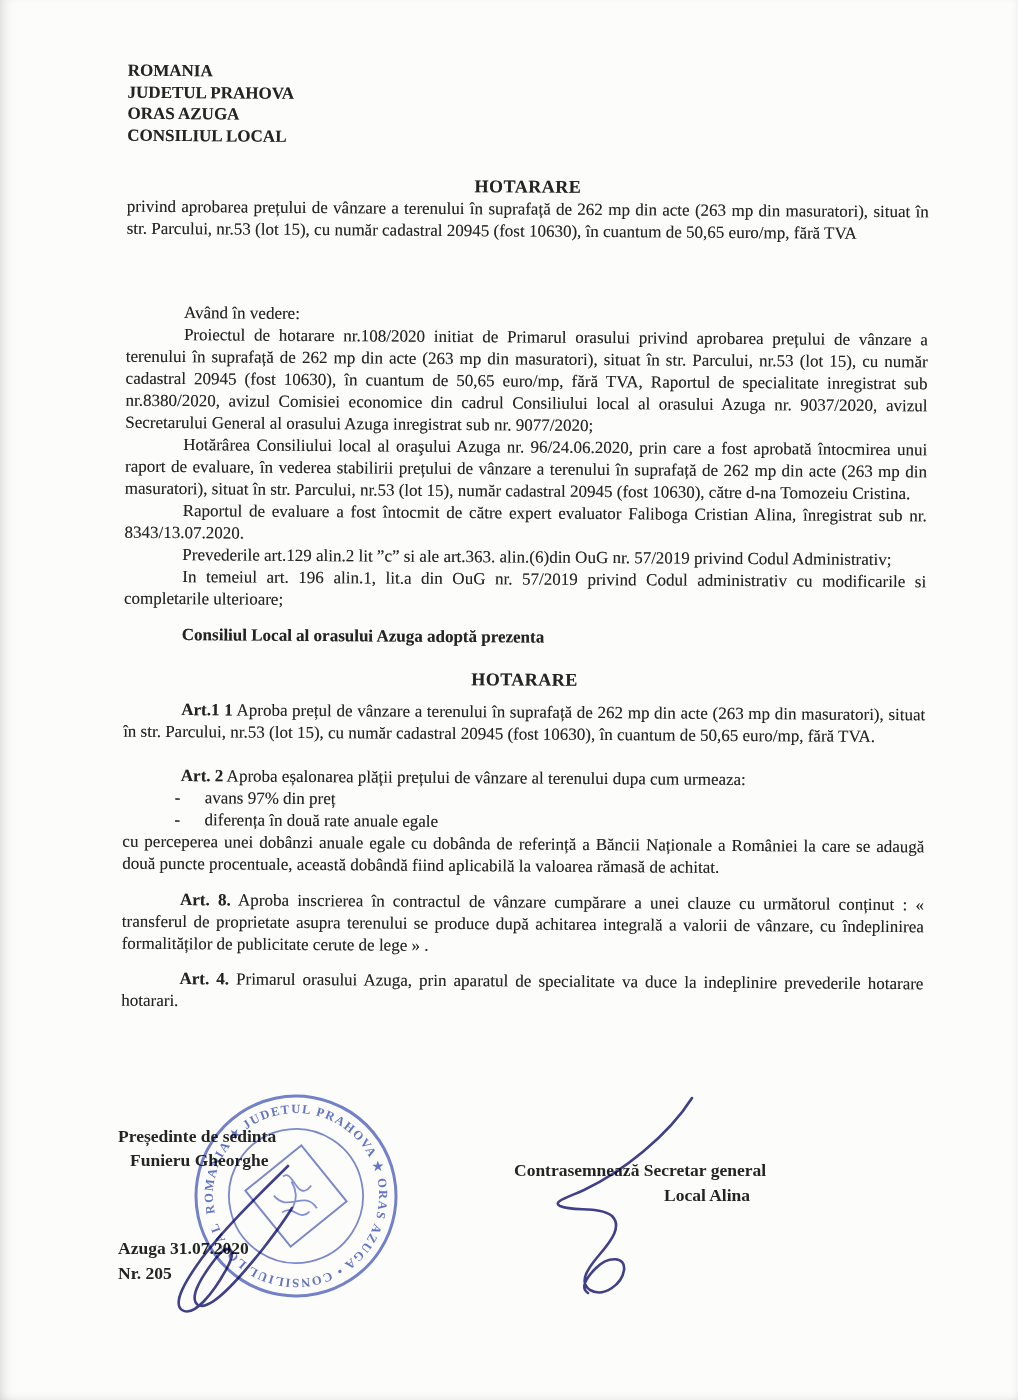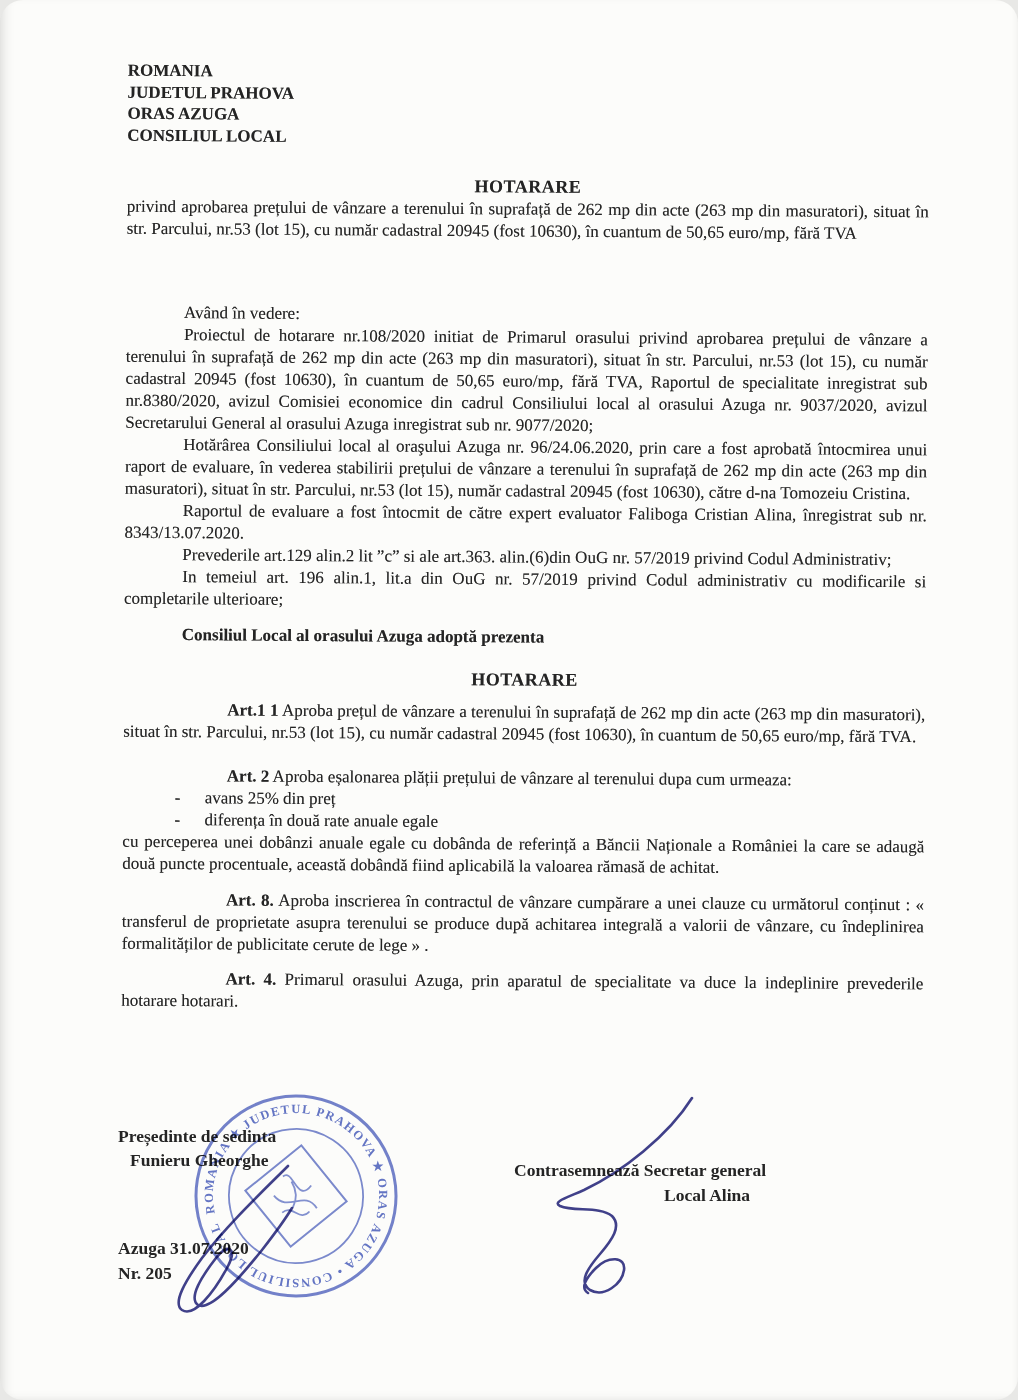--- a/index.html
+++ b/index.html
@@ -1,21 +1,20 @@
 <!DOCTYPE html>
 <html lang="ro"><head>
 <meta charset="utf-8">
 <style>
   html,body { margin:0; padding:0; background:#e8e8e6; }
   .page {
     position:relative; width:1018px; height:1400px; margin:0 auto;
     background:#fcfcfa; overflow:hidden;
     font-family:"Liberation Serif","DejaVu Serif",serif;
     color:#242424;
-    border-radius:23px;
   }
   .page::after{
     content:""; position:absolute; inset:0; pointer-events:none;
     box-shadow: inset 10px 0 14px -10px rgba(60,60,60,.25),
                 inset -6px 0 10px -8px rgba(60,60,60,.12),
                 inset 0 -8px 12px -10px rgba(60,60,60,.15);
   }
   .doc{
     position:absolute; left:128px; top:0; width:802px;
     transform:rotate(0.4deg); transform-origin:40px 40px;
@@ -27,21 +26,21 @@
   .subtitle{ text-align:justify; margin-top:1px; }
   .intro{ margin-top:62px; text-indent:58px; }
   .para{ text-align:justify; text-indent:58px; margin:0; }
   .para.no-indent{ text-indent:0; }
   .adoption{ margin-top:14px; text-indent:58px; font-weight:bold; }
   .title2{ margin-top:20px; }
   .art1{ margin-top:11px; }
   .art2{ margin-top:22px; }
   .art3{ margin-top:14px; }
   .art4{ margin-top:13px; }
-  .art-label{ font-weight:bold;margin-left:46px; }
+  .art-label{ font-weight:bold; }
   .bullet-row{ display:flex; }
   .bullet-dash{ width:30px; padding-left:52px; }
   .sig-left{ position:absolute; left:118px; top:1124px; font-weight:bold; font-size:17.5px; line-height:24px; }
   .sig-left .name{ padding-left:12px; }
   .sig-right{ position:absolute; left:514px; top:1158px; font-weight:bold; font-size:17.5px; line-height:25px; }
   .sig-right .name{ padding-left:150px; }
   .footer-block{ position:absolute; left:118px; top:1236px; font-weight:bold; font-size:17.5px; line-height:25px; }
   .stamp{
     position:absolute; left:186px; top:1086px; width:220px; height:220px;
     mix-blend-mode:multiply; opacity:.88; transform:rotate(-12deg);
@@ -73,21 +72,21 @@
     <p class="para">In temeiul art. 196 alin.1, lit.a din OuG nr. 57/2019 privind Codul administrativ cu modificarile si completarile ulterioare;</p>
 
     <div class="adoption">Consiliul Local al orasului Azuga adoptă prezenta</div>
     <div class="title title2">HOTARARE</div>
 
     <p class="para art1"><span class="art-label">Art.1 1</span> <span>Aproba prețul de vânzare a terenului în suprafață de 262 mp din acte (263 mp din masuratori), situat în str. Parcului, nr.53 (lot 15), cu număr cadastral 20945 (fost 10630), în cuantum de 50,65 euro/mp, fără TVA.</span></p>
 
     <p class="para art2"><span class="art-label">Art. 2</span> <span>Aproba eșalonarea plății prețului de vânzare al terenului dupa cum urmeaza:</span></p>
     <div class="bullet-row">
       <span class="bullet-dash">-</span>
-      <span>avans 25% din preț</span>
+      <span>avans 97% din preț</span>
     </div>
     <div class="bullet-row">
       <span class="bullet-dash">-</span>
       <span>diferența în două rate anuale egale</span>
     </div>
     <p class="para no-indent">cu perceperea unei dobânzi anuale egale cu dobânda de referință a Băncii Naționale a României la care se adaugă două puncte procentuale, această dobândă fiind aplicabilă la valoarea rămasă de achitat.</p>
 
     <p class="para art3"><span class="art-label">Art. 8.</span> <span>Aproba inscrierea în contractul de vânzare cumpărare a unei clauze cu următorul conținut : « transferul de proprietate asupra terenului  se produce după achitarea integrală a valorii de vânzare, cu îndeplinirea formalităților de publicitate cerute de lege » .</span></p>
 
     <p class="para art4"><span class="art-label">Art. 4.</span> <span>Primarul orasului Azuga, prin aparatul de specialitate va duce la indeplinire prevederile hotarare hotarari.</span></p>

